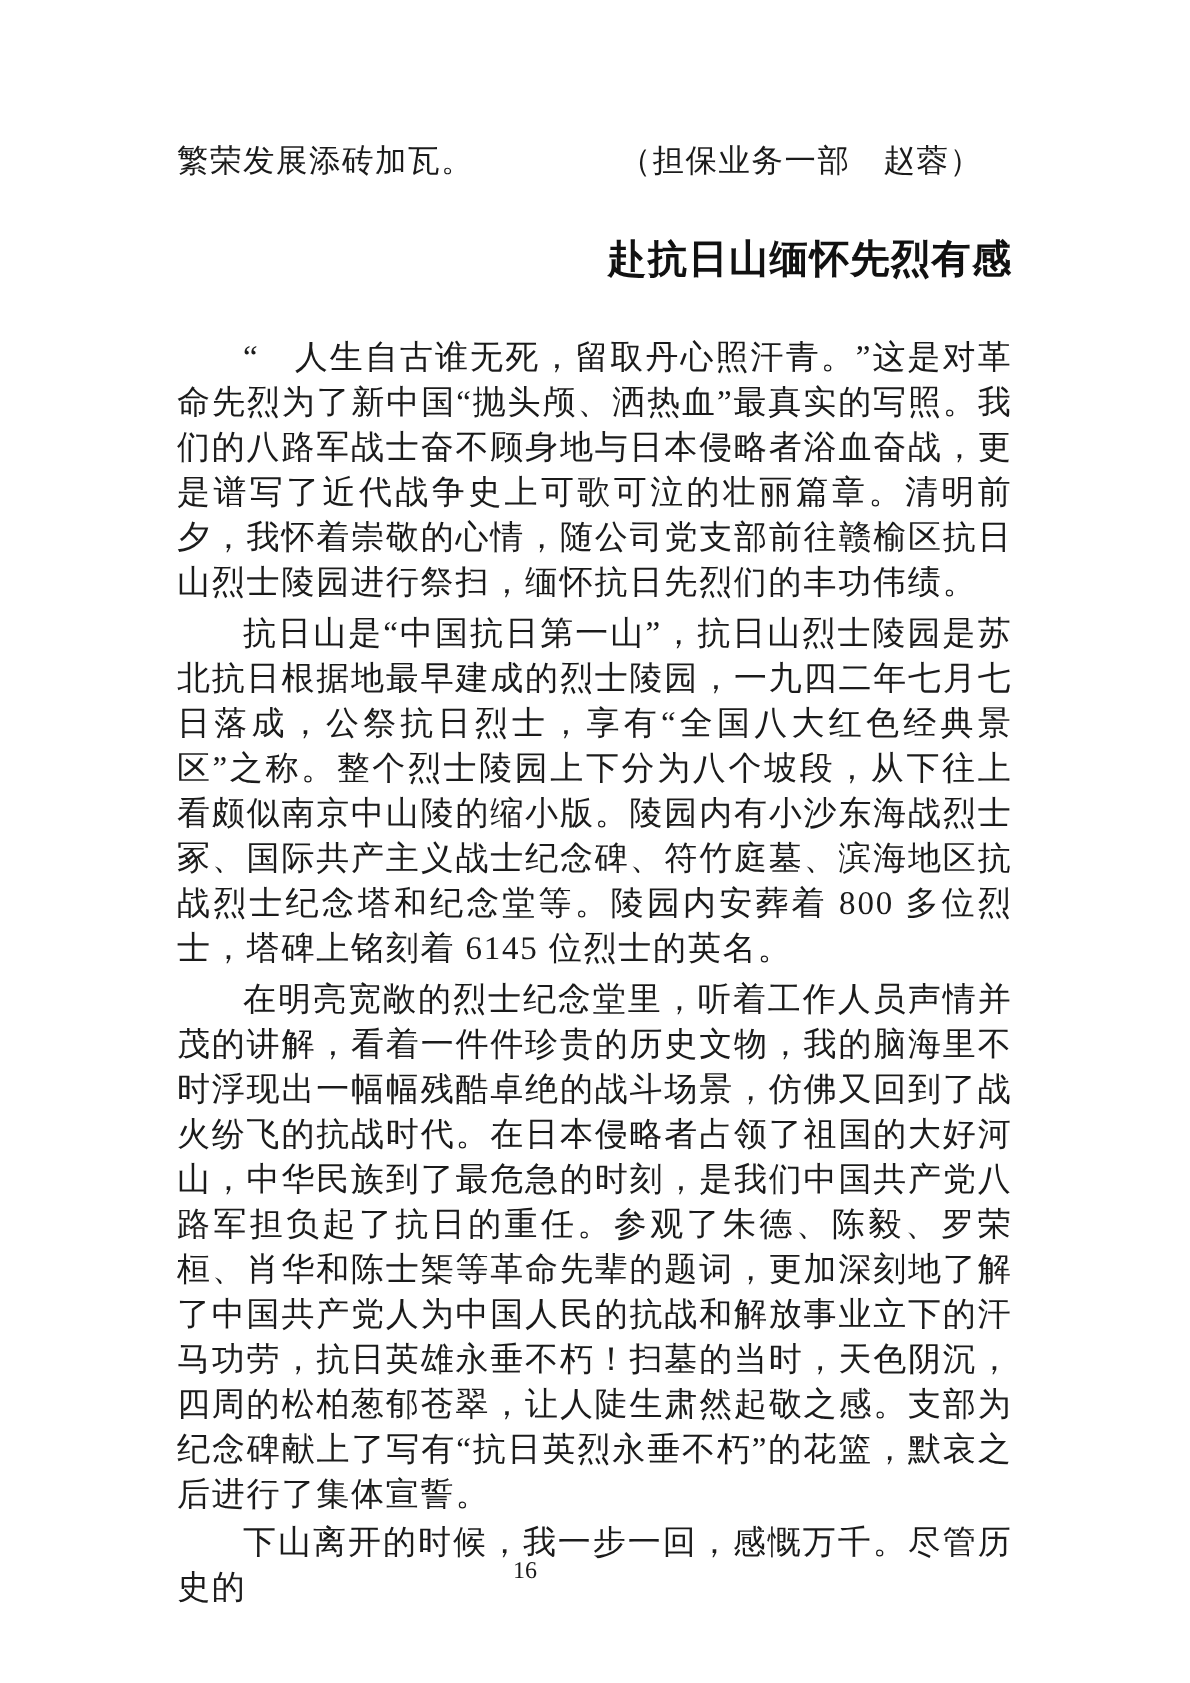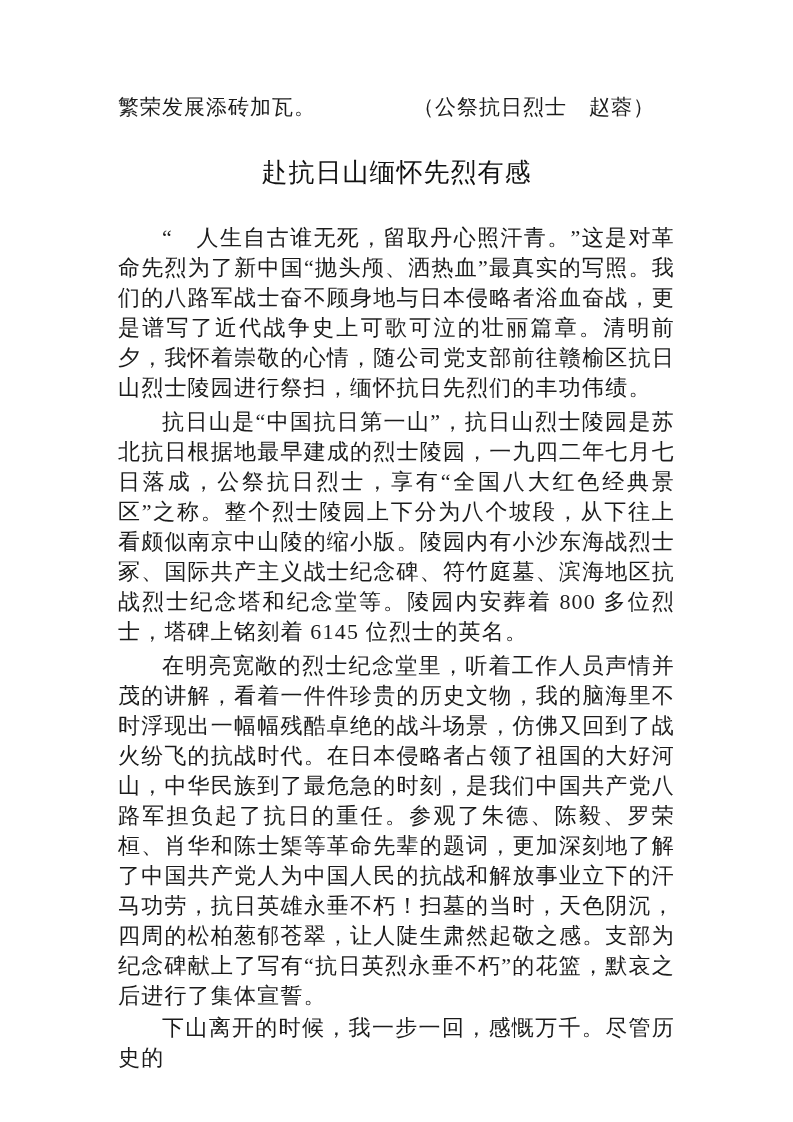--- a/index.html
+++ b/index.html
@@ -29,25 +29,25 @@
     font-size: 21px;
     line-height: 30px;
     letter-spacing: 1px;
     white-space: nowrap;
   }
   .byline-row .attribution {
     padding-right: 20px;
   }
   .article-title {
     font-family: "Liberation Sans", "DejaVu Sans", sans-serif;
-    font-weight: 400;
+    font-weight: 700;
     font-size: 26px;
     line-height: 36px;
     letter-spacing: 1px;
-    text-align: center;
+    text-align: right;
     margin: 32px 0 0 0;
     color: #111111;
   }
   .body-text {
     margin-top: 33px;
   }
   .para {
     font-size: 22px;
     line-height: 30px;
     letter-spacing: 1.2px;
@@ -73,26 +73,27 @@
   }
 </style>
 </head>
 <body>
 
 <div class="page">
   <div class="content">
 
     <div class="byline-row">
       <span class="closing">繁荣发展添砖加瓦。</span>
-      <span class="attribution">（公祭抗日烈士　赵蓉）</span>
+      <span class="attribution">（担保业务一部　赵蓉）</span>
     </div>
 
     <h1 class="article-title">赴抗日山缅怀先烈有感</h1>
 
     <div class="body-text">
       <p class="para">“　人生自古谁无死，留取丹心照汗青。”这是对革命先烈为了新中国“抛头颅、洒热血”最真实的写照。我们的八路军战士奋不顾身地与日本侵略者浴血奋战，更是谱写了近代战争史上可歌可泣的壮丽篇章。清明前夕，我怀着崇敬的心情，随公司党支部前往赣榆区抗日山烈士陵园进行祭扫，缅怀抗日先烈们的丰功伟绩。</p>
       <p class="para">抗日山是“中国抗日第一山”，抗日山烈士陵园是苏北抗日根据地最早建成的烈士陵园，一九四二年七月七日落成，公祭抗日烈士，享有“全国八大红色经典景区”之称。整个烈士陵园上下分为八个坡段，从下往上看颇似南京中山陵的缩小版。陵园内有小沙东海战烈士冢、国际共产主义战士纪念碑、符竹庭墓、滨海地区抗战烈士纪念塔和纪念堂等。陵园内安葬着 800 多位烈士，塔碑上铭刻着 6145 位烈士的英名。</p>
       <p class="para">在明亮宽敞的烈士纪念堂里，听着工作人员声情并茂的讲解，看着一件件珍贵的历史文物，我的脑海里不时浮现出一幅幅残酷卓绝的战斗场景，仿佛又回到了战火纷飞的抗战时代。在日本侵略者占领了祖国的大好河山，中华民族到了最危急的时刻，是我们中国共产党八路军担负起了抗日的重任。参观了朱德、陈毅、罗荣桓、肖华和陈士榘等革命先辈的题词，更加深刻地了解了中国共产党人为中国人民的抗战和解放事业立下的汗马功劳，抗日英雄永垂不朽！扫墓的当时，天色阴沉，四周的松柏葱郁苍翠，让人陡生肃然起敬之感。支部为纪念碑献上了写有“抗日英烈永垂不朽”的花篮，默哀之后进行了集体宣誓。</p>
       <p class="para">下山离开的时候，我一步一回，感慨万千。尽管历史的</p>
     </div>
   </div>
 
+  <div class="page-number">16</div>
 </div>
 
 </body></html>

